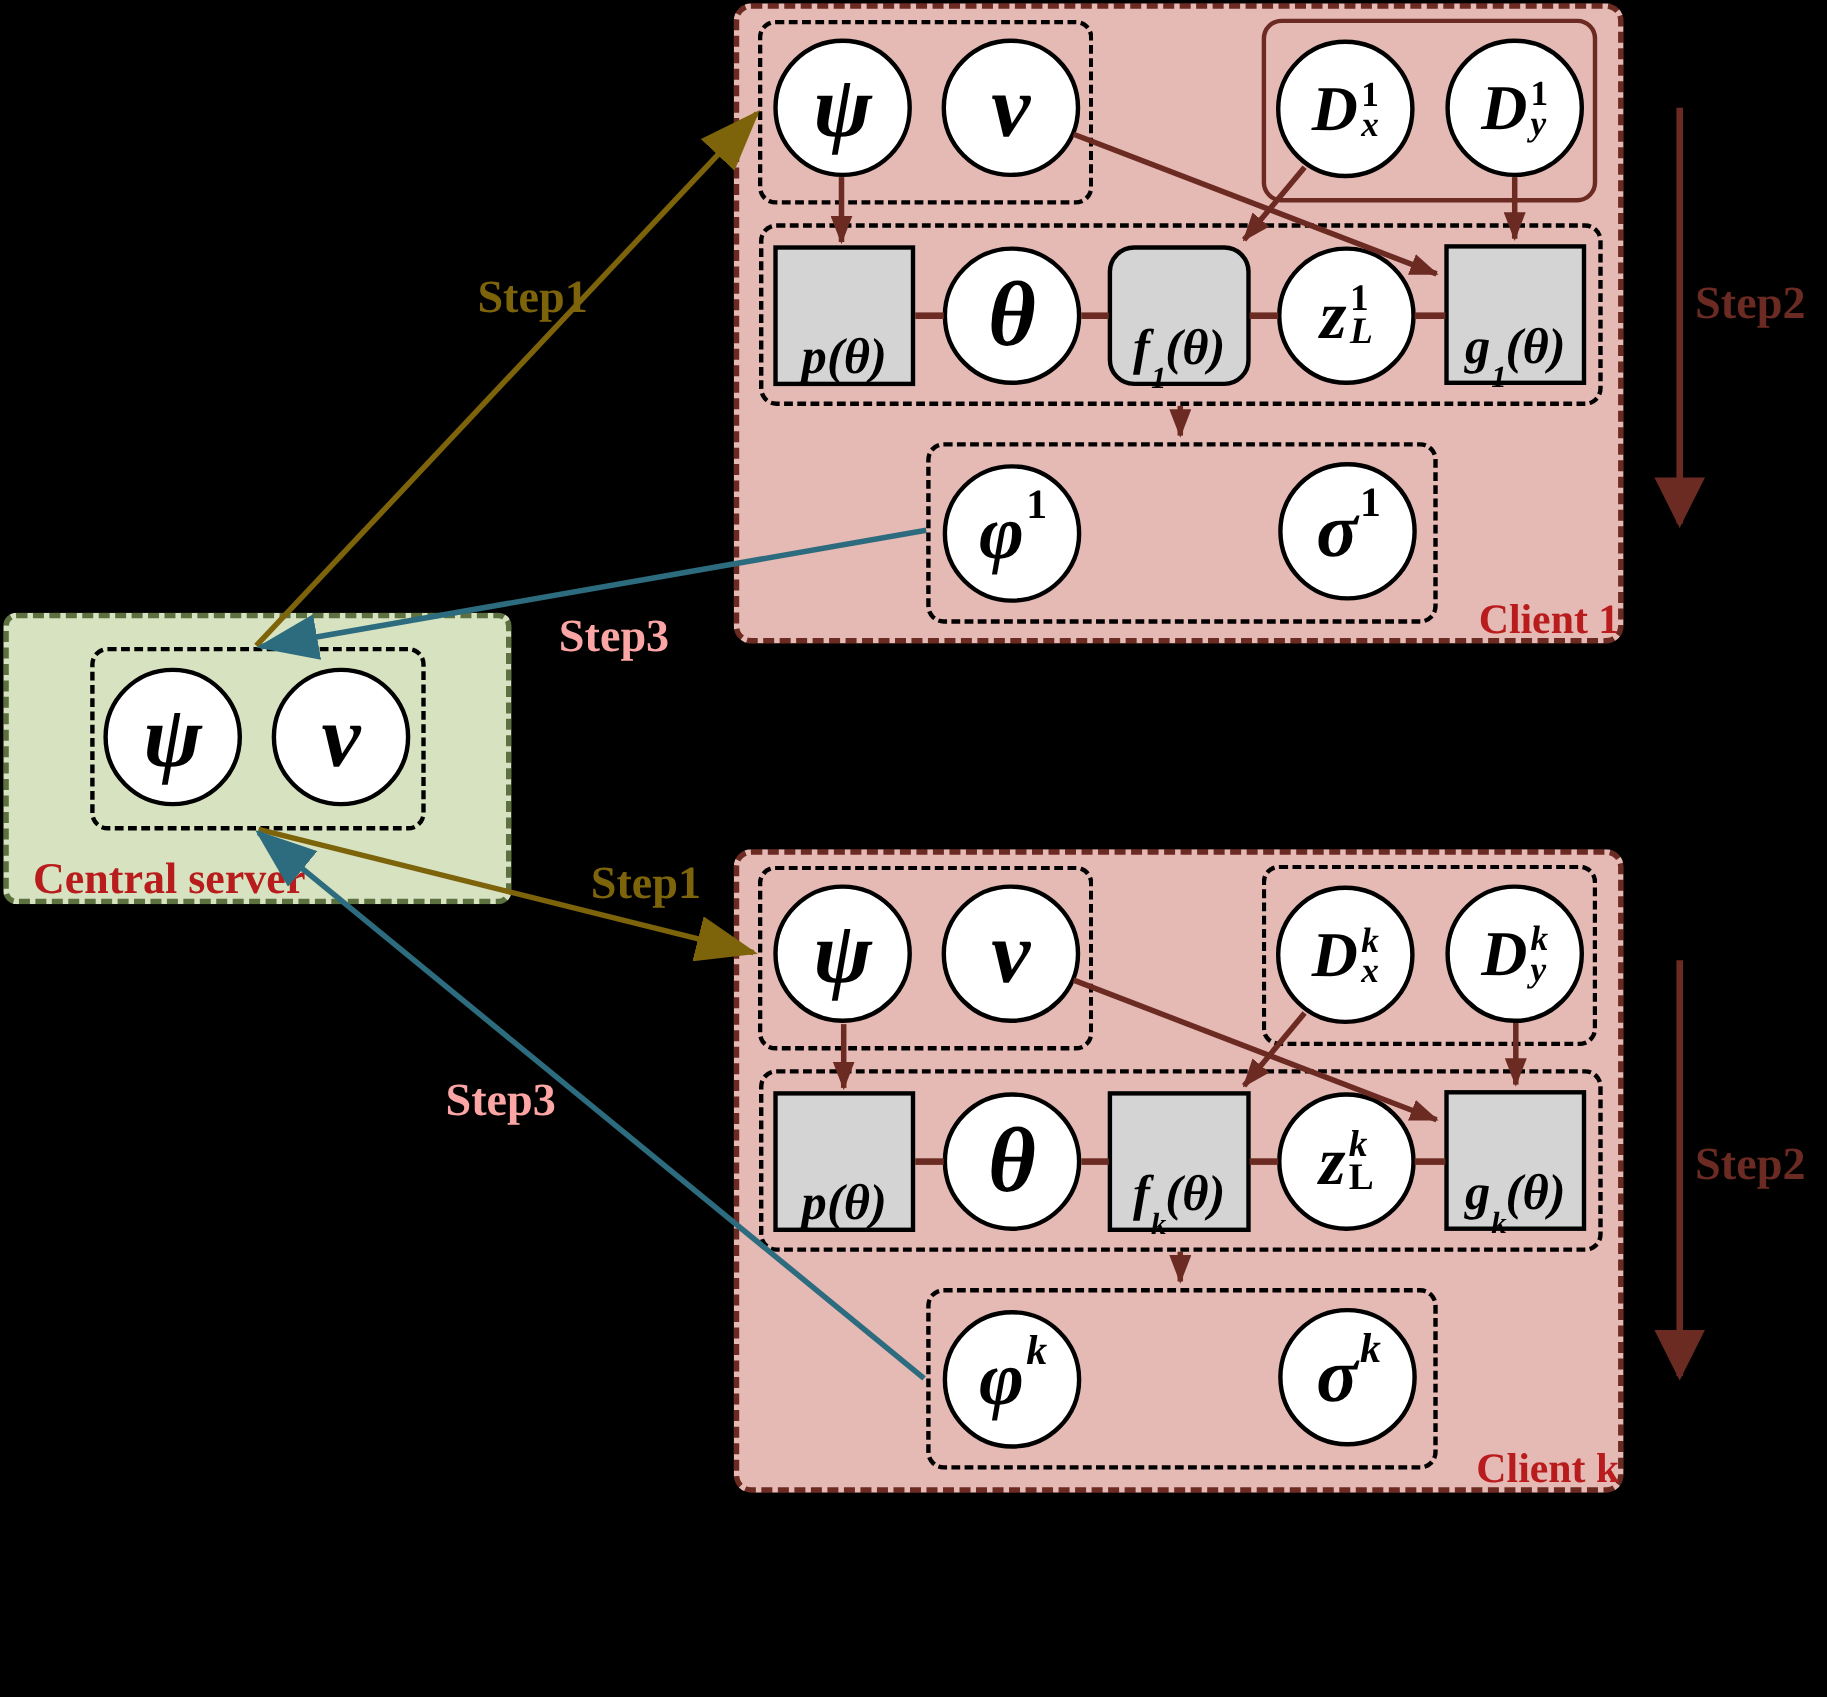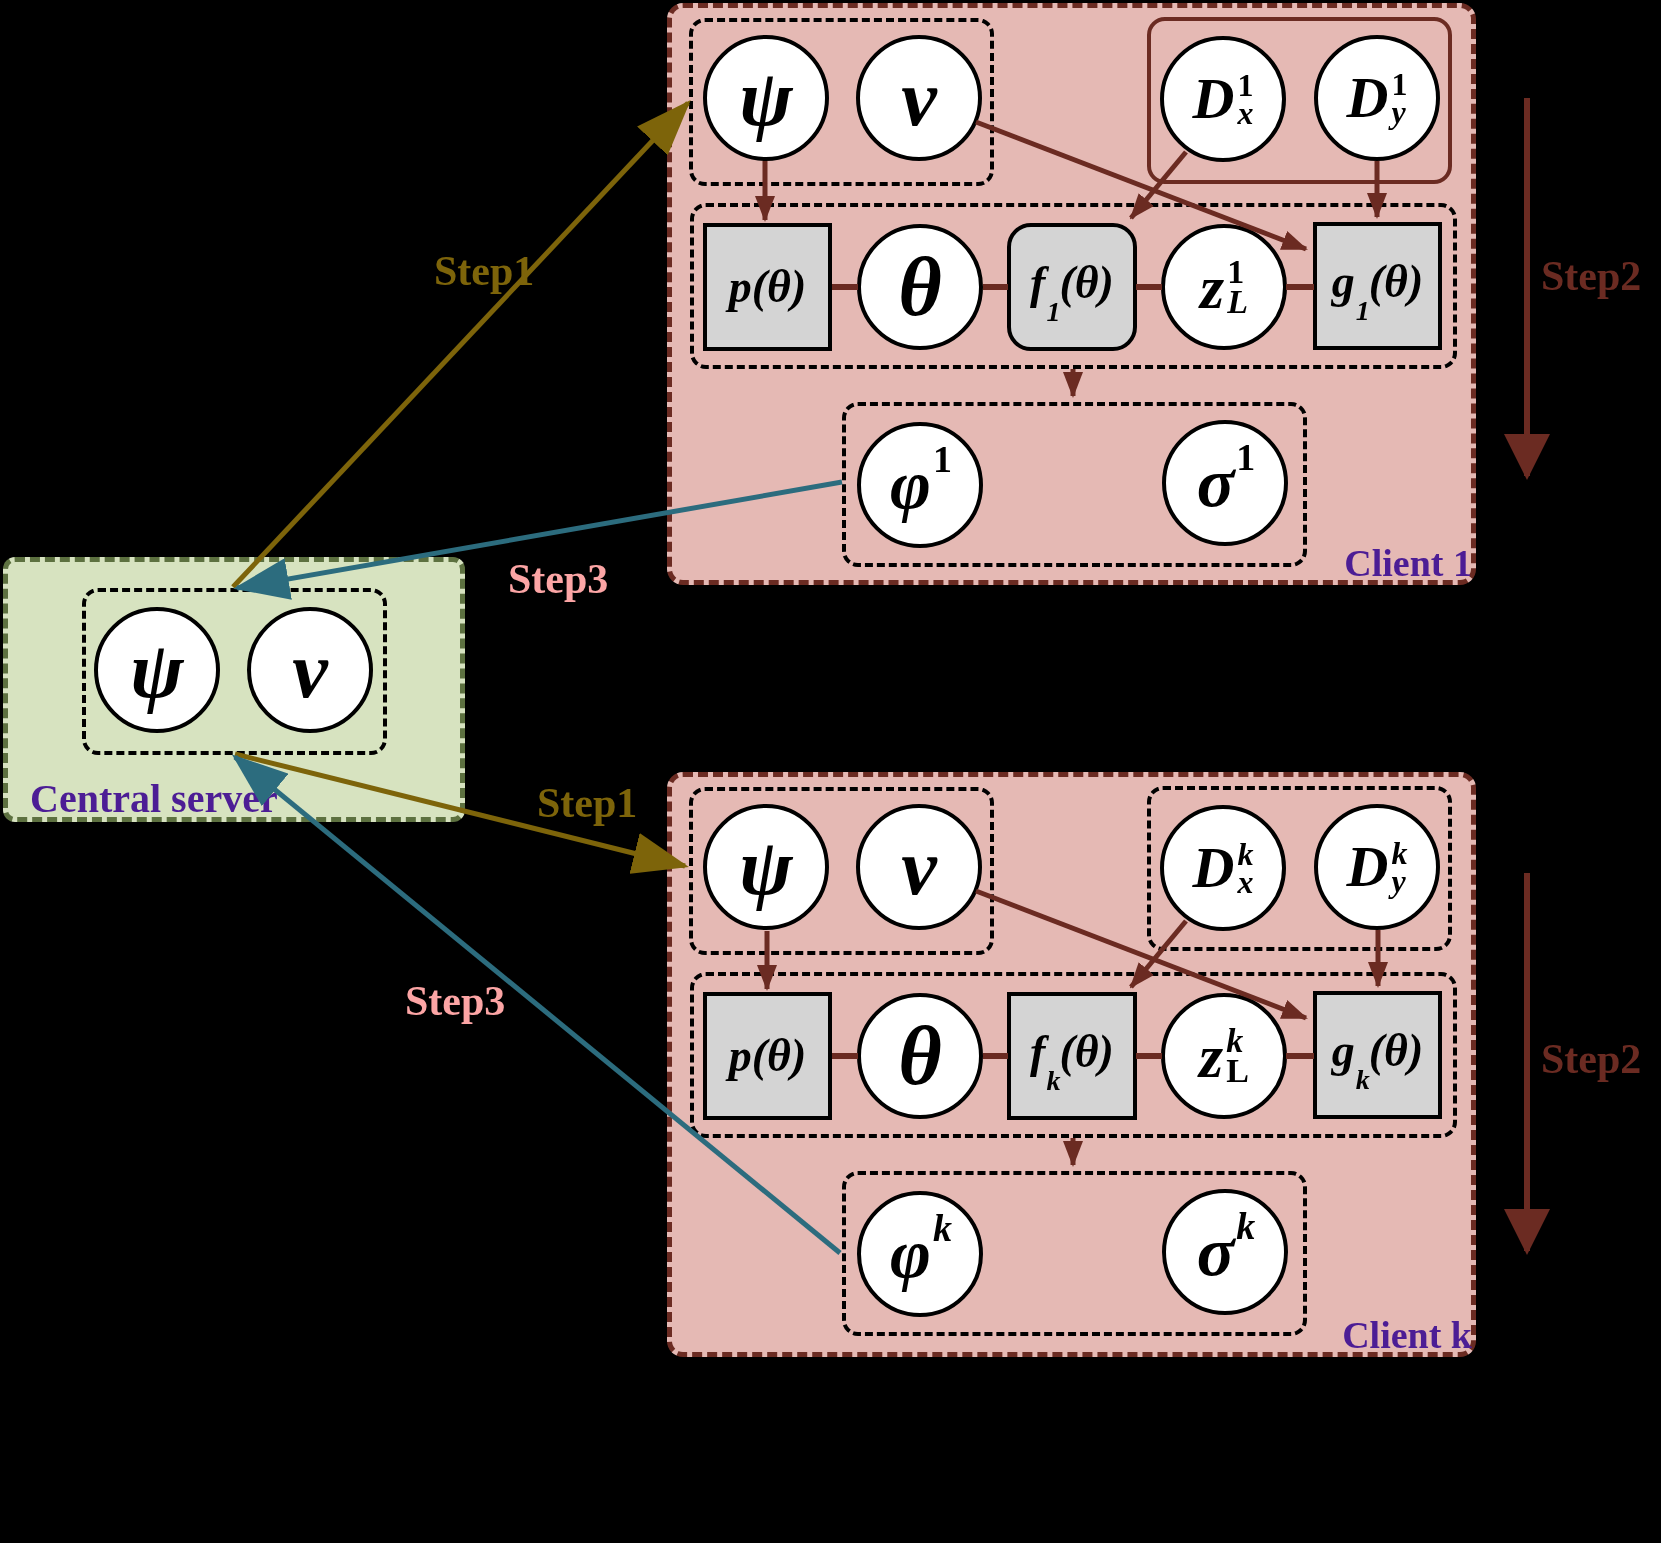--- a/index.html
+++ b/index.html
@@ -12,38 +12,38 @@
   #clientk{top:772px;height:585px;}
   .server-box{position:absolute;left:3px;top:557px;width:462px;height:265px;background:#d7e3c0;
               border:5px dashed #5d7140;border-radius:12px;box-sizing:border-box;}
   .dashed{position:absolute;border:4px dashed #000;border-radius:16px;box-sizing:border-box;}
   .solidbox{position:absolute;border:4px solid #6b2b22;border-radius:18px;box-sizing:border-box;}
   
   .circle{position:absolute;width:126px;height:126px;border-radius:50%;background:#fff;
           border:4px solid #000;box-sizing:border-box;display:flex;align-items:center;
           justify-content:center;color:#000;}
   .sq{position:absolute;width:129px;height:128px;background:#d4d4d4;border:4px solid #000;
-      box-sizing:border-box;display:flex;align-items:center;justify-content:center;color:#000;}
+      box-sizing:border-box;display:flex;align-items:flex-end;justify-content:center;color:#000;}
   .sym{font-style:italic;font-weight:bold;font-size:80px;line-height:1;}
   .sym-theta{font-style:italic;font-weight:bold;font-size:84px;line-height:1;}
   .sqlabel{font-style:italic;font-weight:bold;font-size:46px;line-height:1;white-space:nowrap;}
   .msub{font-style:italic;font-weight:bold;font-size:28px;position:relative;top:12px;left:1px;}
   .mbase-d{font-style:italic;font-weight:bold;font-size:58px;line-height:1;}
   .mbase-z{font-style:italic;font-weight:bold;font-size:62px;line-height:1;}
   .mbase-gr{font-style:italic;font-weight:bold;font-size:70px;line-height:1;}
   .stack{display:inline-flex;flex-direction:column;align-items:flex-start;font-weight:bold;
          font-size:32px;line-height:0.88;margin-left:3px;font-style:normal;}
   .stack .st-sub{font-style:italic;}
   .supr{font-size:38px;font-weight:bold;position:relative;top:-26px;left:2px;font-style:normal;}
   
   .steplabel{position:absolute;font-weight:bold;font-size:42px;line-height:1;white-space:nowrap;}
   .lab-step1{color:#7d640a;margin-left:29px;}
   .lab-step2{color:#6b2b22;}
   .lab-step3{color:#fca5a5;}
-  .boxlabel{position:absolute;font-weight:bold;font-size:38px;color:#4c1d95;white-space:nowrap;}
+  .boxlabel{position:absolute;font-weight:bold;font-size:38px;color:#b91c1c;white-space:nowrap;}
   .client-label{left:585px;width:215px;text-align:right;}
   
   #overlay{position:absolute;left:0;top:0;width:1661px;height:1543px;pointer-events:none;z-index:40;}
 </style>
 </head>
 <body>
 
 <div id="canvas">
 
   <div class="server-box">

